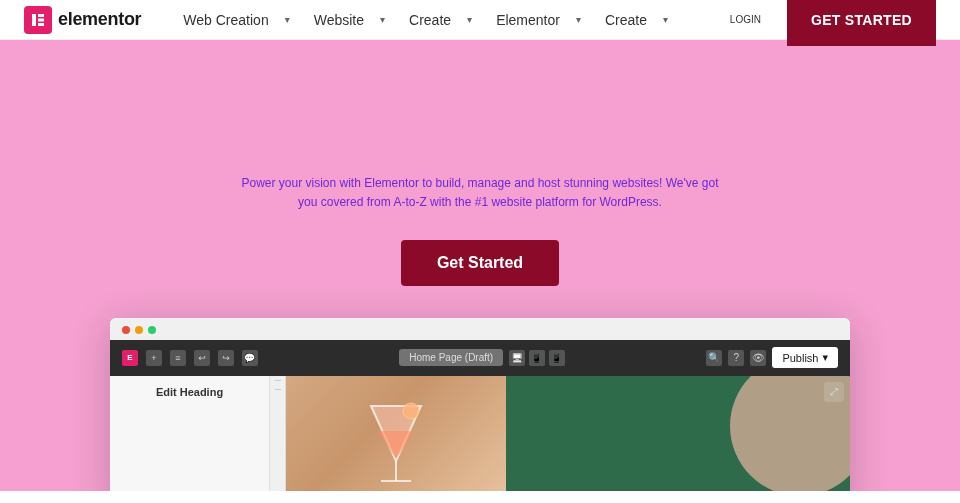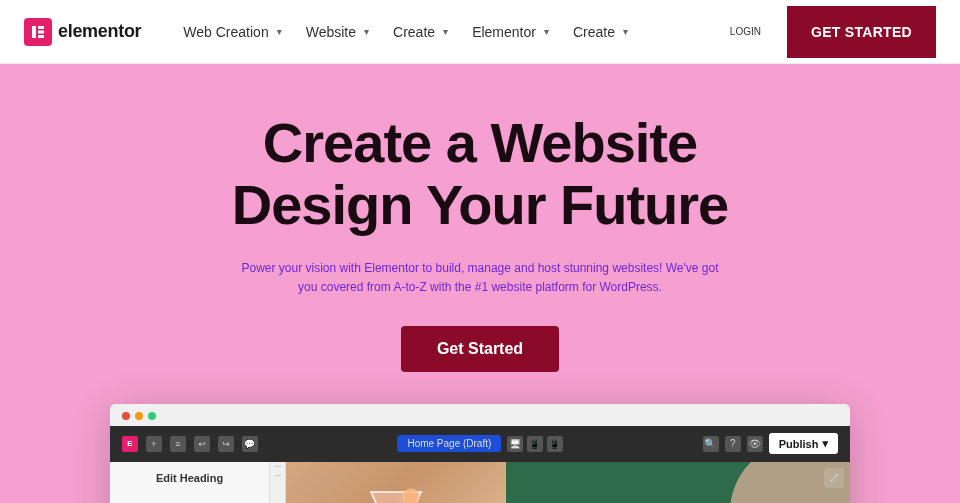--- a/index.html
+++ b/index.html
@@ -2,21 +2,21 @@
 <html><head>
   <meta charset="utf-8">
   <style>
     * { margin: 0; padding: 0; box-sizing: border-box; }
     body { font-family: -apple-system, BlinkMacSystemFont, 'Segoe UI', Arial, sans-serif; width: 960px; height: 503px; overflow: hidden; }
 
     
     .navbar {
       display: flex;
       background: #fff;
-      height: 64px;
+      height: 40px;
       padding: 0 24px;
       border-bottom: 1px solid #eee;
       position: relative;
       z-index: 10;
     }
     .logo-area {
       display: flex;
       align-items: center;
       gap: 6px;
       margin-right: 32px;
@@ -41,21 +41,21 @@
     }
     .nav-links {
       display: flex;
       align-items: center;
       gap: 4px;
       flex: 1;
     }
     .nav-item {
       display: flex;
       align-items: center;
-      gap: 8px;
+      gap: 16px;
       padding: 6px 10px;
       font-size: 14px;
       color: #333;
       cursor: pointer;
       border-radius: 4px;
       white-space: nowrap;
     }
     .nav-chevron {
       font-size: 10px;
       color: #666;
@@ -166,36 +166,36 @@
       font-size: 9px;
     }
     .toolbar-center {
       flex: 1;
       display: flex;
       align-items: center;
       justify-content: center;
       gap: 6px;
     }
     .toolbar-tab {
-      background: #1d4ed8;
+      background: #737373;
       color: #ddd;
       font-size: 10px;
       padding: 3px 10px;
       border-radius: 3px;
     }
     .toolbar-icons-right {
       display: flex;
       gap: 6px;
       align-items: center;
     }
     .publish-btn {
       background: #fff;
       color: #1a1a1a;
       font-size: 11px;
-      font-weight: 700;
+      font-weight: 400;
       padding: 4px 10px;
       border-radius: 3px;
       display: flex;
       align-items: center;
       gap: 4px;
     }
 
     .editor-body {
       display: flex;
       height: 130px;
@@ -311,22 +311,21 @@
   </div>
 
   <div class="nav-right">
     <div class="login-btn">LOGIN</div>
     <div class="get-started-btn">GET STARTED</div>
   </div>
 </nav>
 
 <section class="hero">
   <h1 class="hero-title">
-    <span>Create a Website</span><br>
-    <span>Design Your Future</span>
+    <br>
   </h1>
   <p class="hero-subtitle">Power your vision with Elementor to build, manage and host stunning websites! We've got you covered from A-to-Z with the #1 website platform for WordPress.</p>
   <div class="hero-cta">Get Started</div>
 
   
   <div class="editor-preview">
 
     <div class="editor-dots">
       <div class="dot dot-red"></div>
       <div class="dot dot-yellow"></div>

